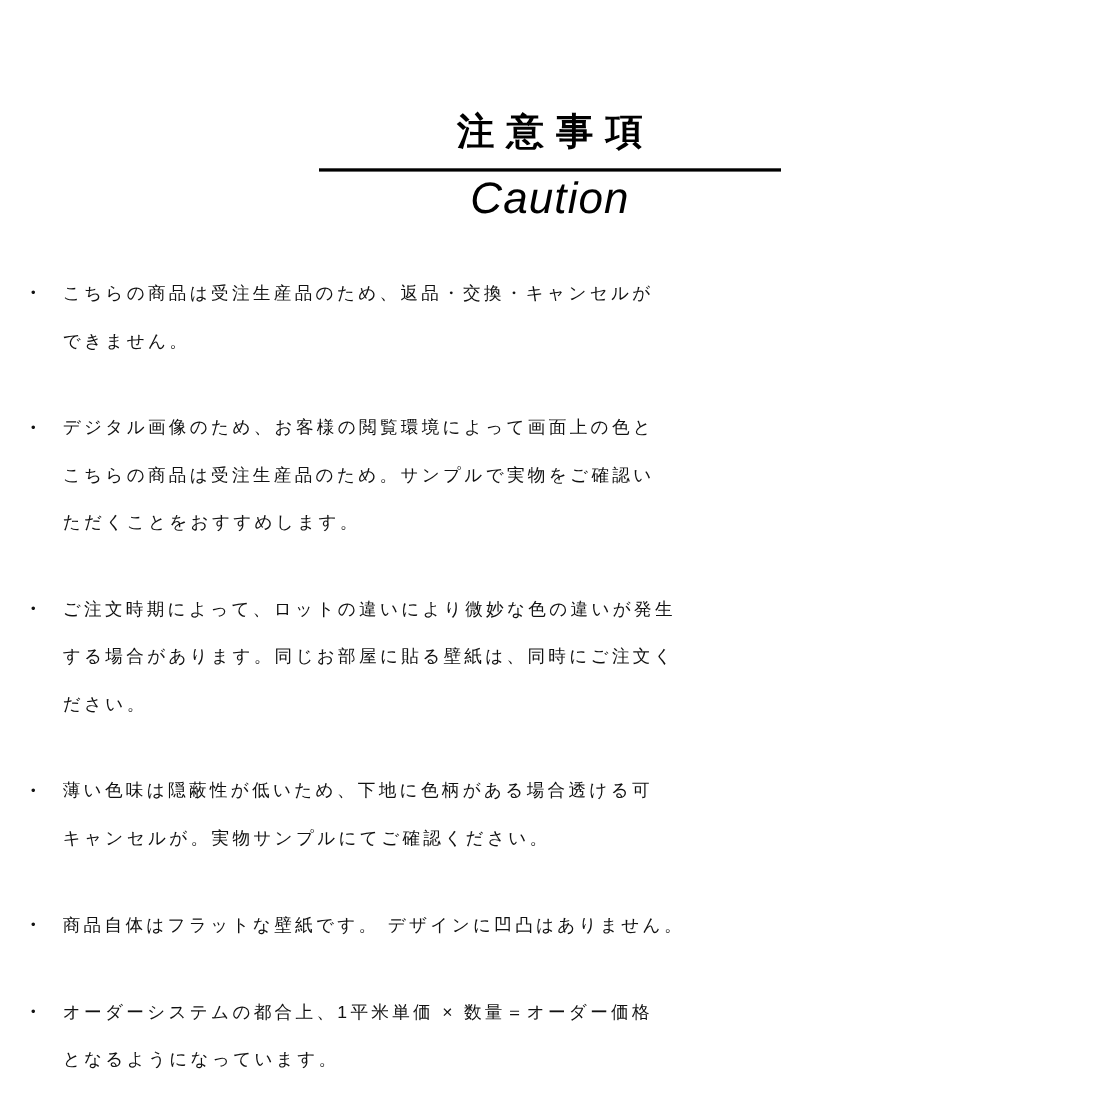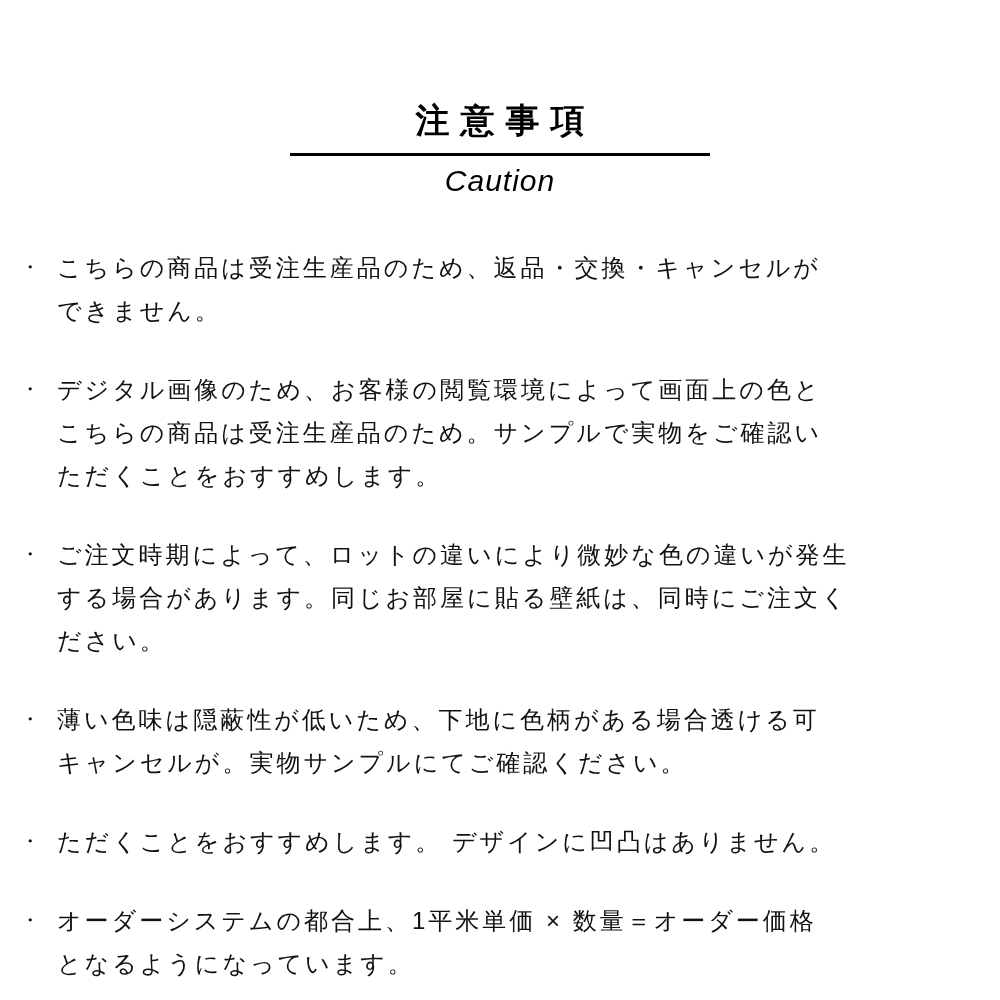--- a/index.html
+++ b/index.html
@@ -32,21 +32,21 @@
   }
   .divider {
     width: 420px;
     height: 3px;
     background: #000000;
     margin: 12px auto 7px auto;
   }
   .subtitle {
     margin: 0;
     font-style: italic;
-    font-size: 30px;
+    font-size: 40px;
     line-height: 36px;
     letter-spacing: 1px;
     color: #000000;
   }
   .caution-list {
     list-style: none;
     margin: 47px 0 0 0;
     padding: 0 15px 0 20px;
   }
   .caution-item {
@@ -57,21 +57,21 @@
   }
   .bullet {
     flex: 0 0 37px;
     font-size: 20px;
     line-height: 43px;
     letter-spacing: 0;
     color: #111111;
   }
   .caution-text {
     margin: 0;
-    font-size: 24px;
+    font-size: 16px;
     line-height: 43px;
     letter-spacing: 3px;
     white-space: pre-line;
     color: #111111;
     max-width: 925px;
   }
 </style>
 </head>
 <body>
 
@@ -101,21 +101,21 @@
 する場合があります。同じお部屋に貼る壁紙は、同時にご注文く
 ださい。</p>
     </li>
     <li class="caution-item">
       <span class="bullet">・</span>
       <p class="caution-text">薄い色味は隠蔽性が低いため、下地に色柄がある場合透ける可
 キャンセルが。実物サンプルにてご確認ください。</p>
     </li>
     <li class="caution-item">
       <span class="bullet">・</span>
-      <p class="caution-text">ただくことをおすすめします。 デザインに凹凸はありません。</p>
+      <p class="caution-text">商品自体はフラットな壁紙です。 デザインに凹凸はありません。</p>
     </li>
     <li class="caution-item">
       <span class="bullet">・</span>
       <p class="caution-text">オーダーシステムの都合上、1平米単価 × 数量＝オーダー価格
 となるようになっています。</p>
     </li>
   </ul>
 
 </div>
 

